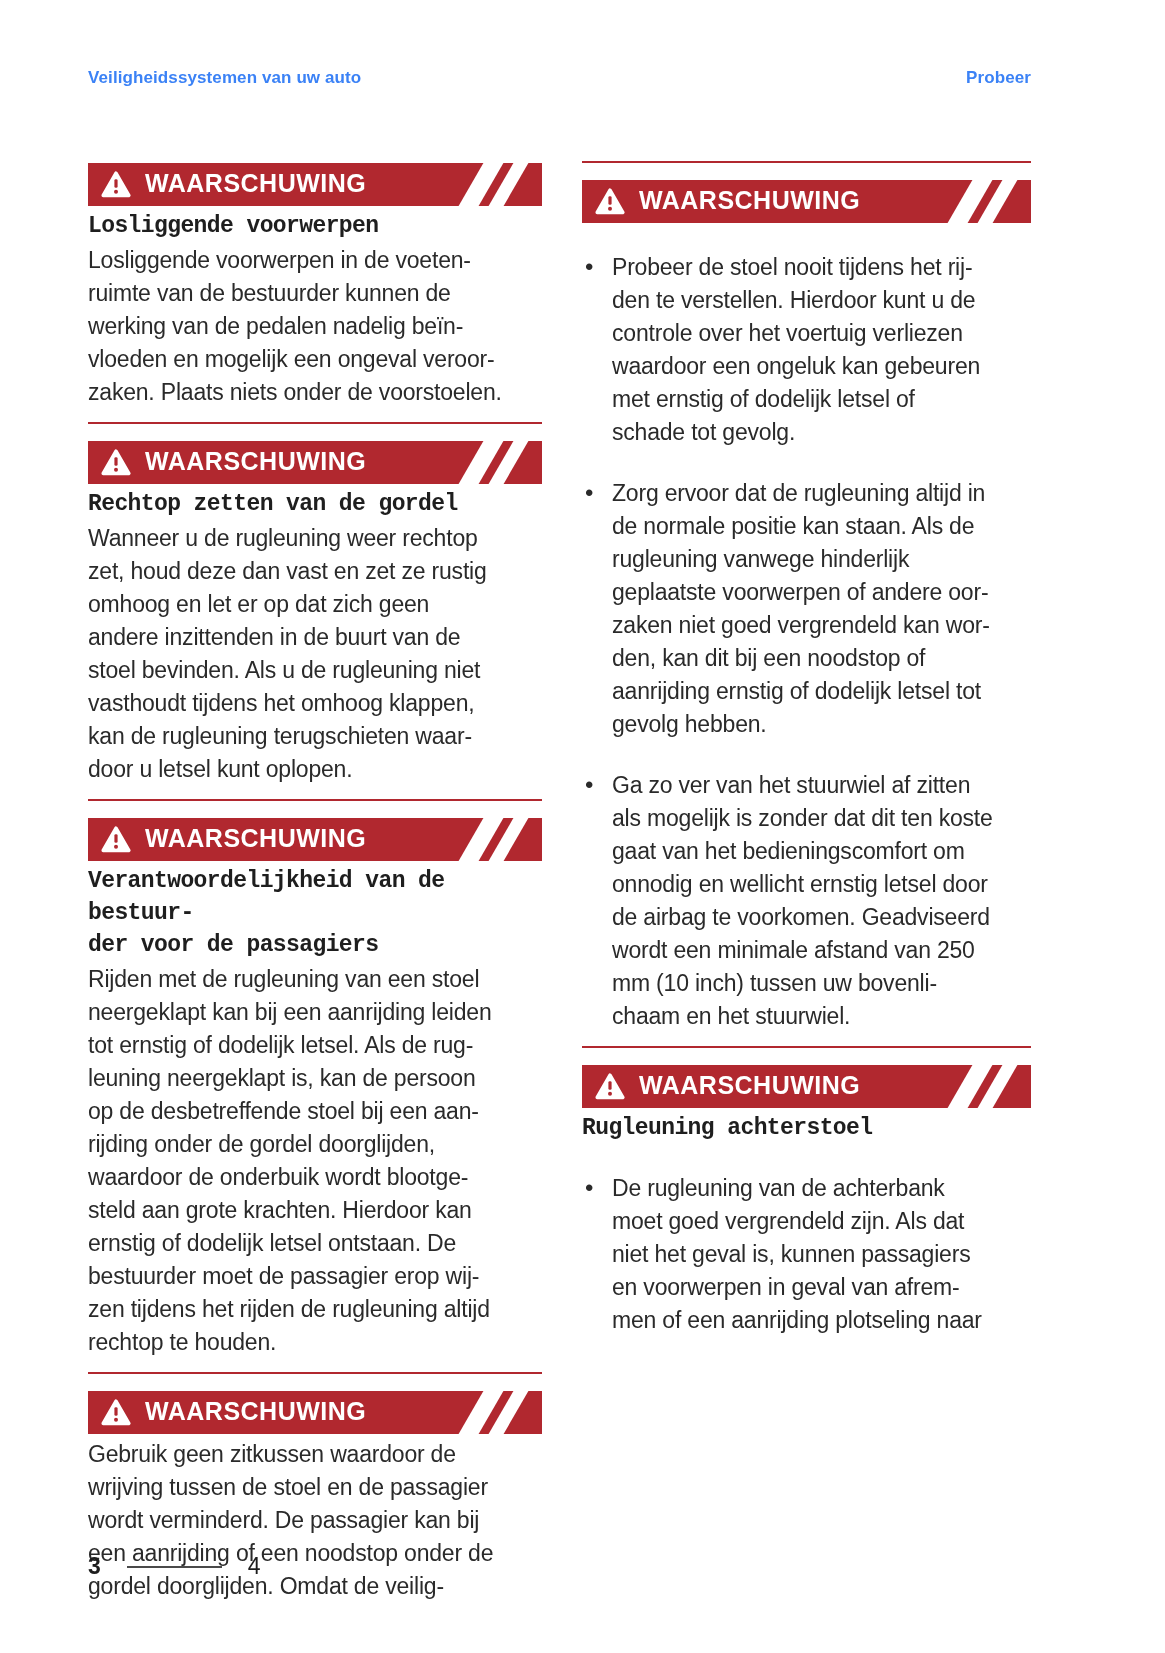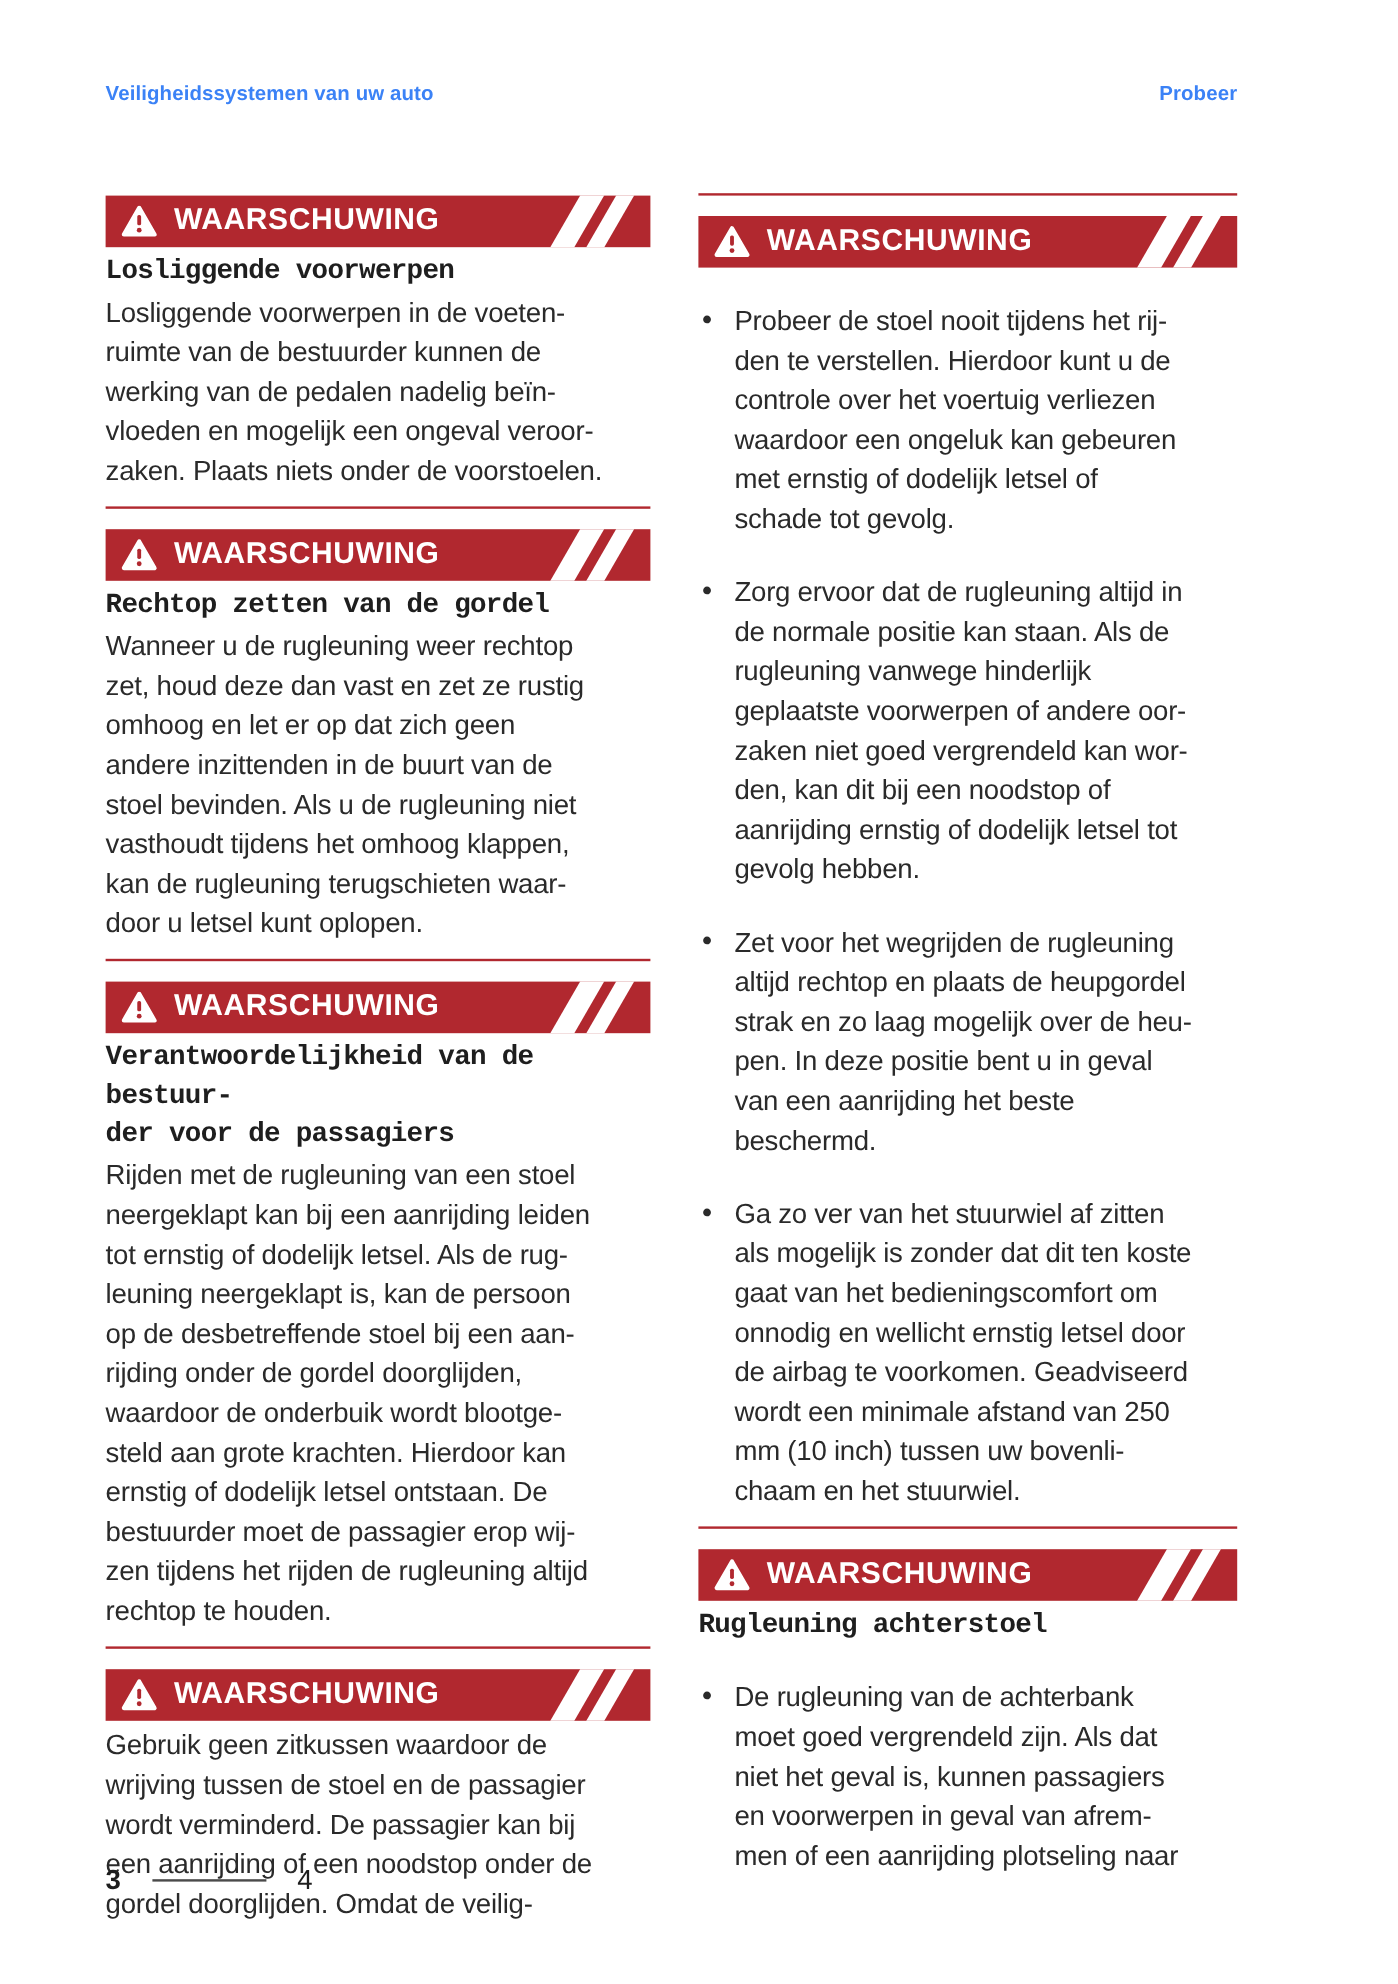--- a/index.html
+++ b/index.html
@@ -186,26 +186,20 @@
 met ernstig of dodelijk letsel of
 schade tot gevolg.</li>
         <li>Zorg ervoor dat de rugleuning altijd in
 de normale positie kan staan. Als de
 rugleuning vanwege hinderlijk
 geplaatste voorwerpen of andere oor-
 zaken niet goed vergrendeld kan wor-
 den, kan dit bij een noodstop of
 aanrijding ernstig of dodelijk letsel tot
 gevolg hebben.</li>
-        <li>Zet voor het wegrijden de rugleuning
-altijd rechtop en plaats de heupgordel
-strak en zo laag mogelijk over de heu-
-pen. In deze positie bent u in geval
-van een aanrijding het beste
-beschermd.</li>
         <li>Ga zo ver van het stuurwiel af zitten
 als mogelijk is zonder dat dit ten koste
 gaat van het bedieningscomfort om
 onnodig en wellicht ernstig letsel door
 de airbag te voorkomen. Geadviseerd
 wordt een minimale afstand van 250
 mm (10 inch) tussen uw bovenli-
 chaam en het stuurwiel.</li>
       </ul>
       <div class="rule"></div>

